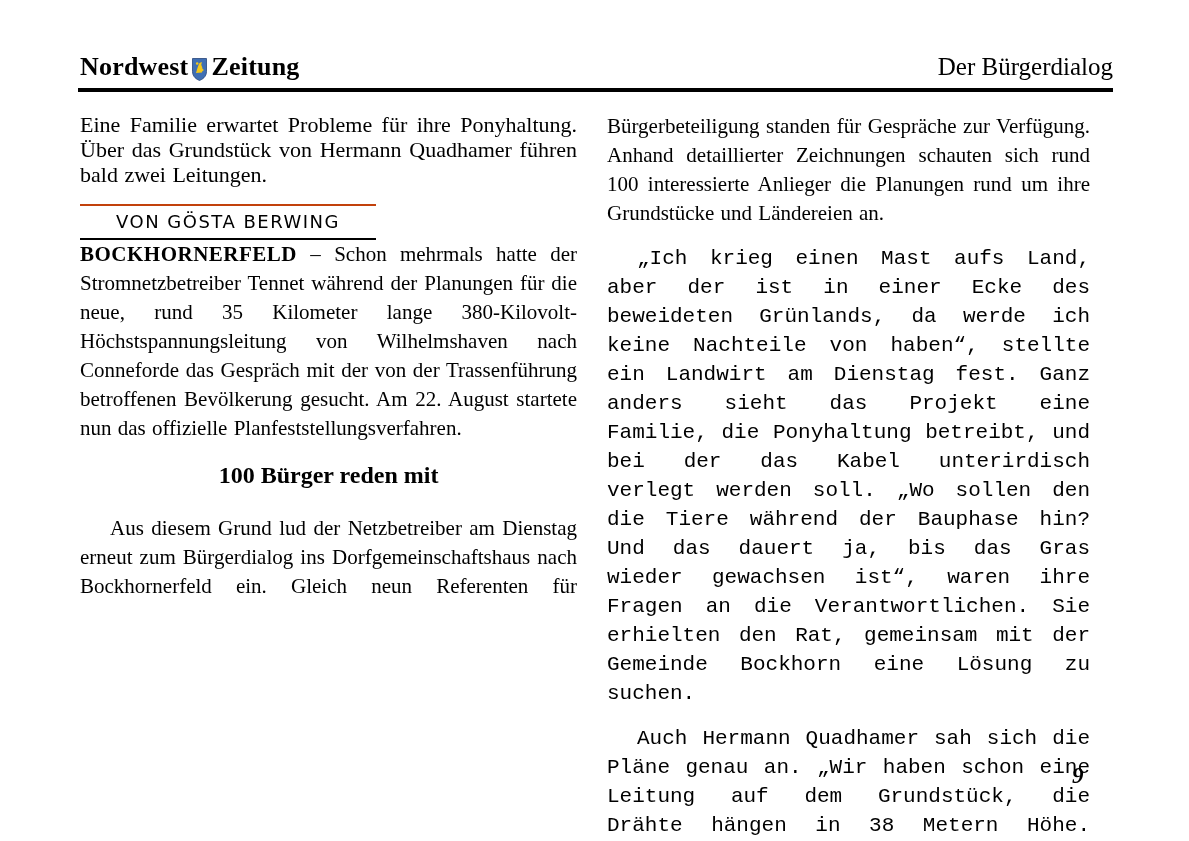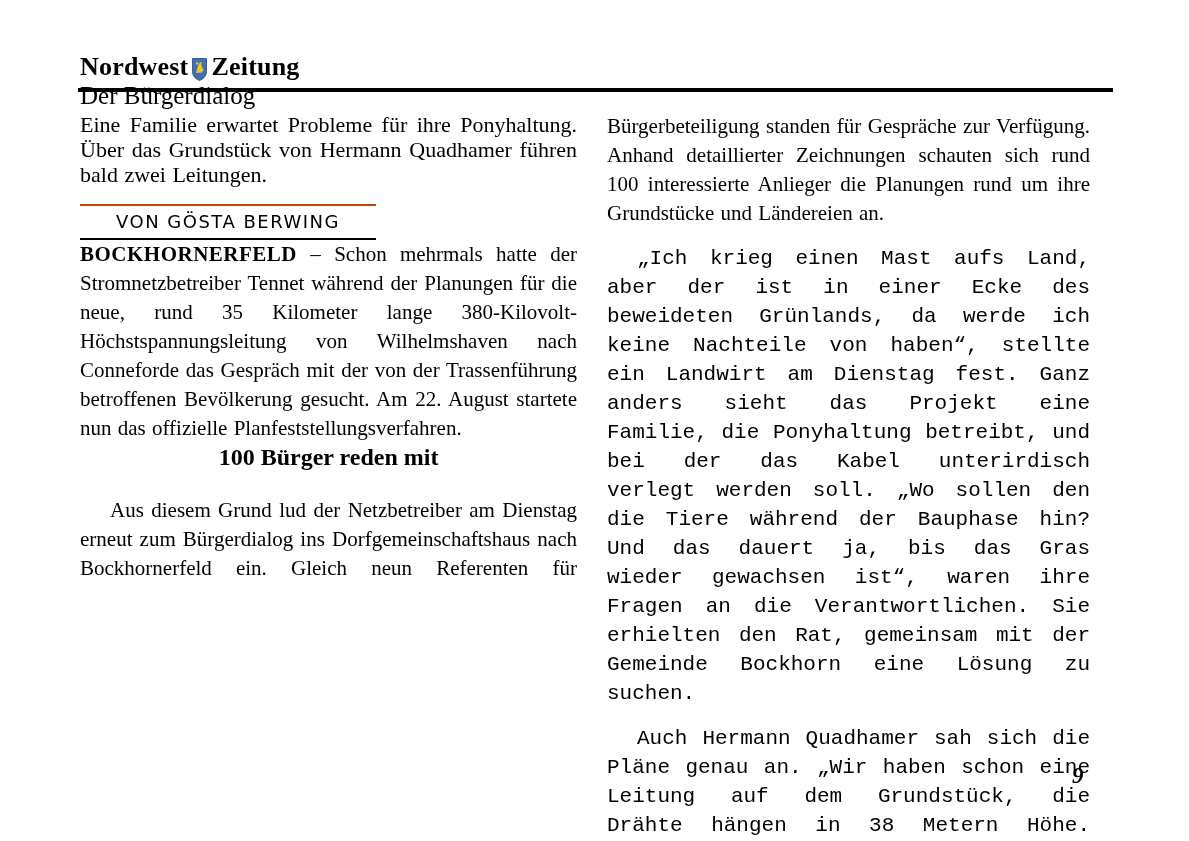--- a/index.html
+++ b/index.html
@@ -9,21 +9,21 @@
     position:relative;
     font-family:"Liberation Serif", serif;
     color:#000;
     overflow:hidden;
   }
   .page { position:absolute; inset:0; background:#fff; }
 
   
   .header {
     position:absolute; left:80px; top:52px; width:1033px;
-    display:flex; justify-content:space-between; align-items:baseline;flex-direction:column;
+    display:flex; justify-content:space-between; align-items:baseline;
   }
   .masthead {
     font-weight:bold; font-size:26px; letter-spacing:0.2px;
     display:inline-flex; align-items:center; gap:4px;
   }
   .crest { width:15px; height:23px; display:inline-block; position:relative; top:2px; }
   .center-title { font-size:25px; }
   .date-title  { font-size:25px; }
   .rule-thick {
     position:absolute; left:78px; top:88px; width:1035px; height:4px;
@@ -49,21 +49,21 @@
     font-size:18px; letter-spacing:1.5px;
   }
   .body-p {
     font-size:21px; line-height:29px; text-align:justify;
     word-spacing:1px;
   }
   .col-left .body-p:first-of-type { margin-top:22px; }
   .dateline { font-weight:bold; letter-spacing:0.5px; }
   .subhead {
     font-size:24px; font-weight:bold; text-align:center;
-    line-height:29px;
+    margin-top:18px; line-height:29px;
   }
   .after-subhead { margin-top:24px; }
   .indent { text-indent:30px; }
   .justify-last { text-align-last:justify; }
   .col-right .body-p + .body-p { margin-top:16px;font-family:Liberation Mono, monospace; }
 
   
   .page-number {
     position:absolute; left:1072px; top:763px;
     font-size:23px; font-weight:bold; font-style:italic;

